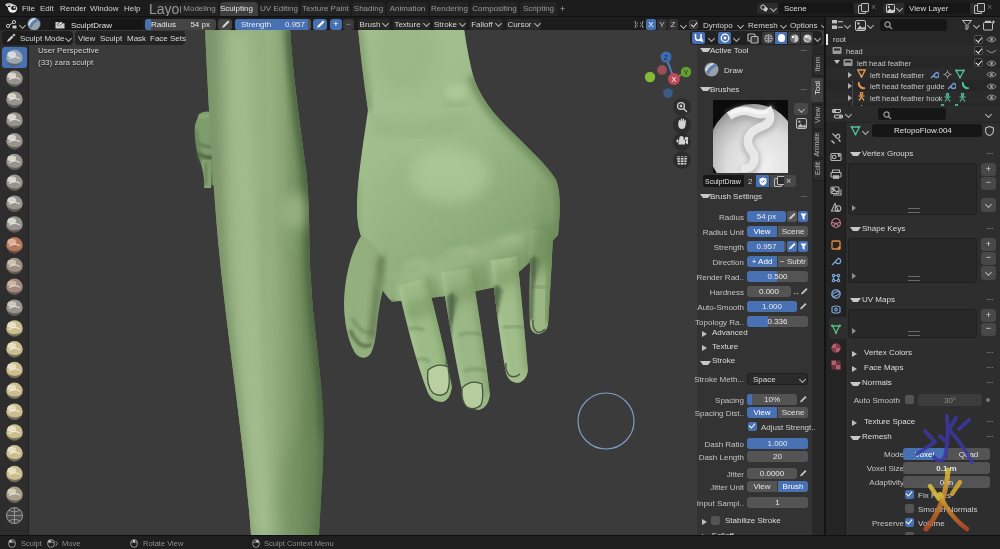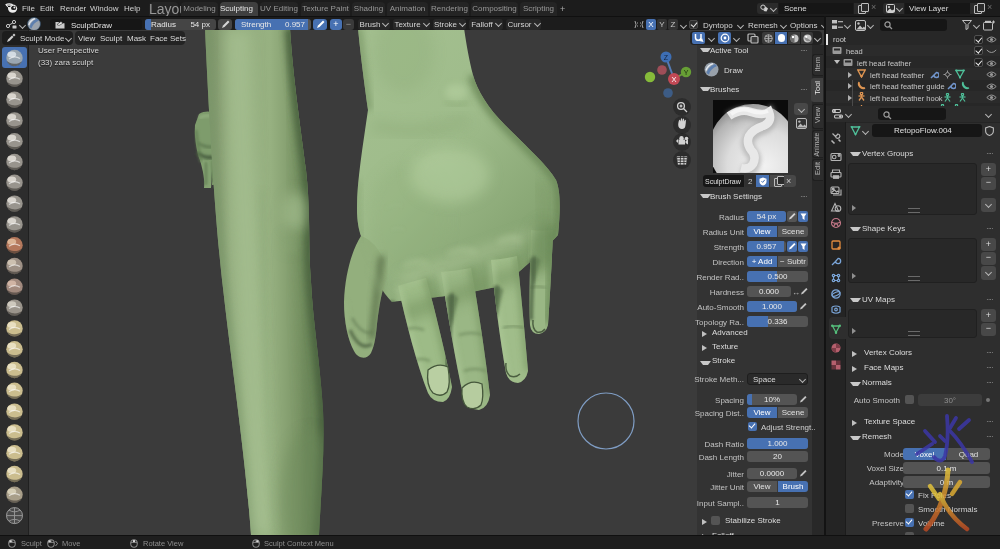--- a/index.html
+++ b/index.html
@@ -1000,21 +1000,21 @@
     <div class="abs" style="left:24px;top:330px;width:5px;height:5px;border-left:3.5px solid transparent;border-right:3.5px solid transparent;border-top:4.5px solid #c8c8c8;"></div>
     <div class="abs phead" style="left:36px;top:326px;">Remesh</div>
     <div class="abs dots" style="left:160px;top:326px;"></div>
 
     <div class="abs txt" style="right:96px;top:344px;color:#c3c3c3;">Mode</div>
     <div class="seg" style="left:77px;top:342px;width:87px;height:12px;">
         <div class="on">Voxel</div>
         <div>Quad</div>
       </div>
     <div class="abs txt" style="right:96px;top:358px;color:#c3c3c3;">Voxel Size</div>
-    <div class="slider" style="left:77px;top:356px;width:87px;height:12px;">
+    <div class="slider" style="left:77px;top:356px;width:87px;height:12px;font-weight:bold;">
         <div class="ctr">0.1 m</div>
       </div>
     <div class="abs txt" style="right:96px;top:372px;color:#c3c3c3;">Adaptivity</div>
     <div class="slider" style="left:77px;top:370px;width:87px;height:12px;">
         <div class="ctr">0 m</div>
       </div>
     <div class="chk on" style="left:79px;top:384px;"></div>
     <div class="abs txt" style="left:92px;top:385px;color:#d0d0d0;">Fix Poles</div>
     <div class="chk" style="left:79px;top:398px;"></div>
     <div class="abs txt" style="left:92px;top:399px;color:#d0d0d0;">Smooth Normals</div>

